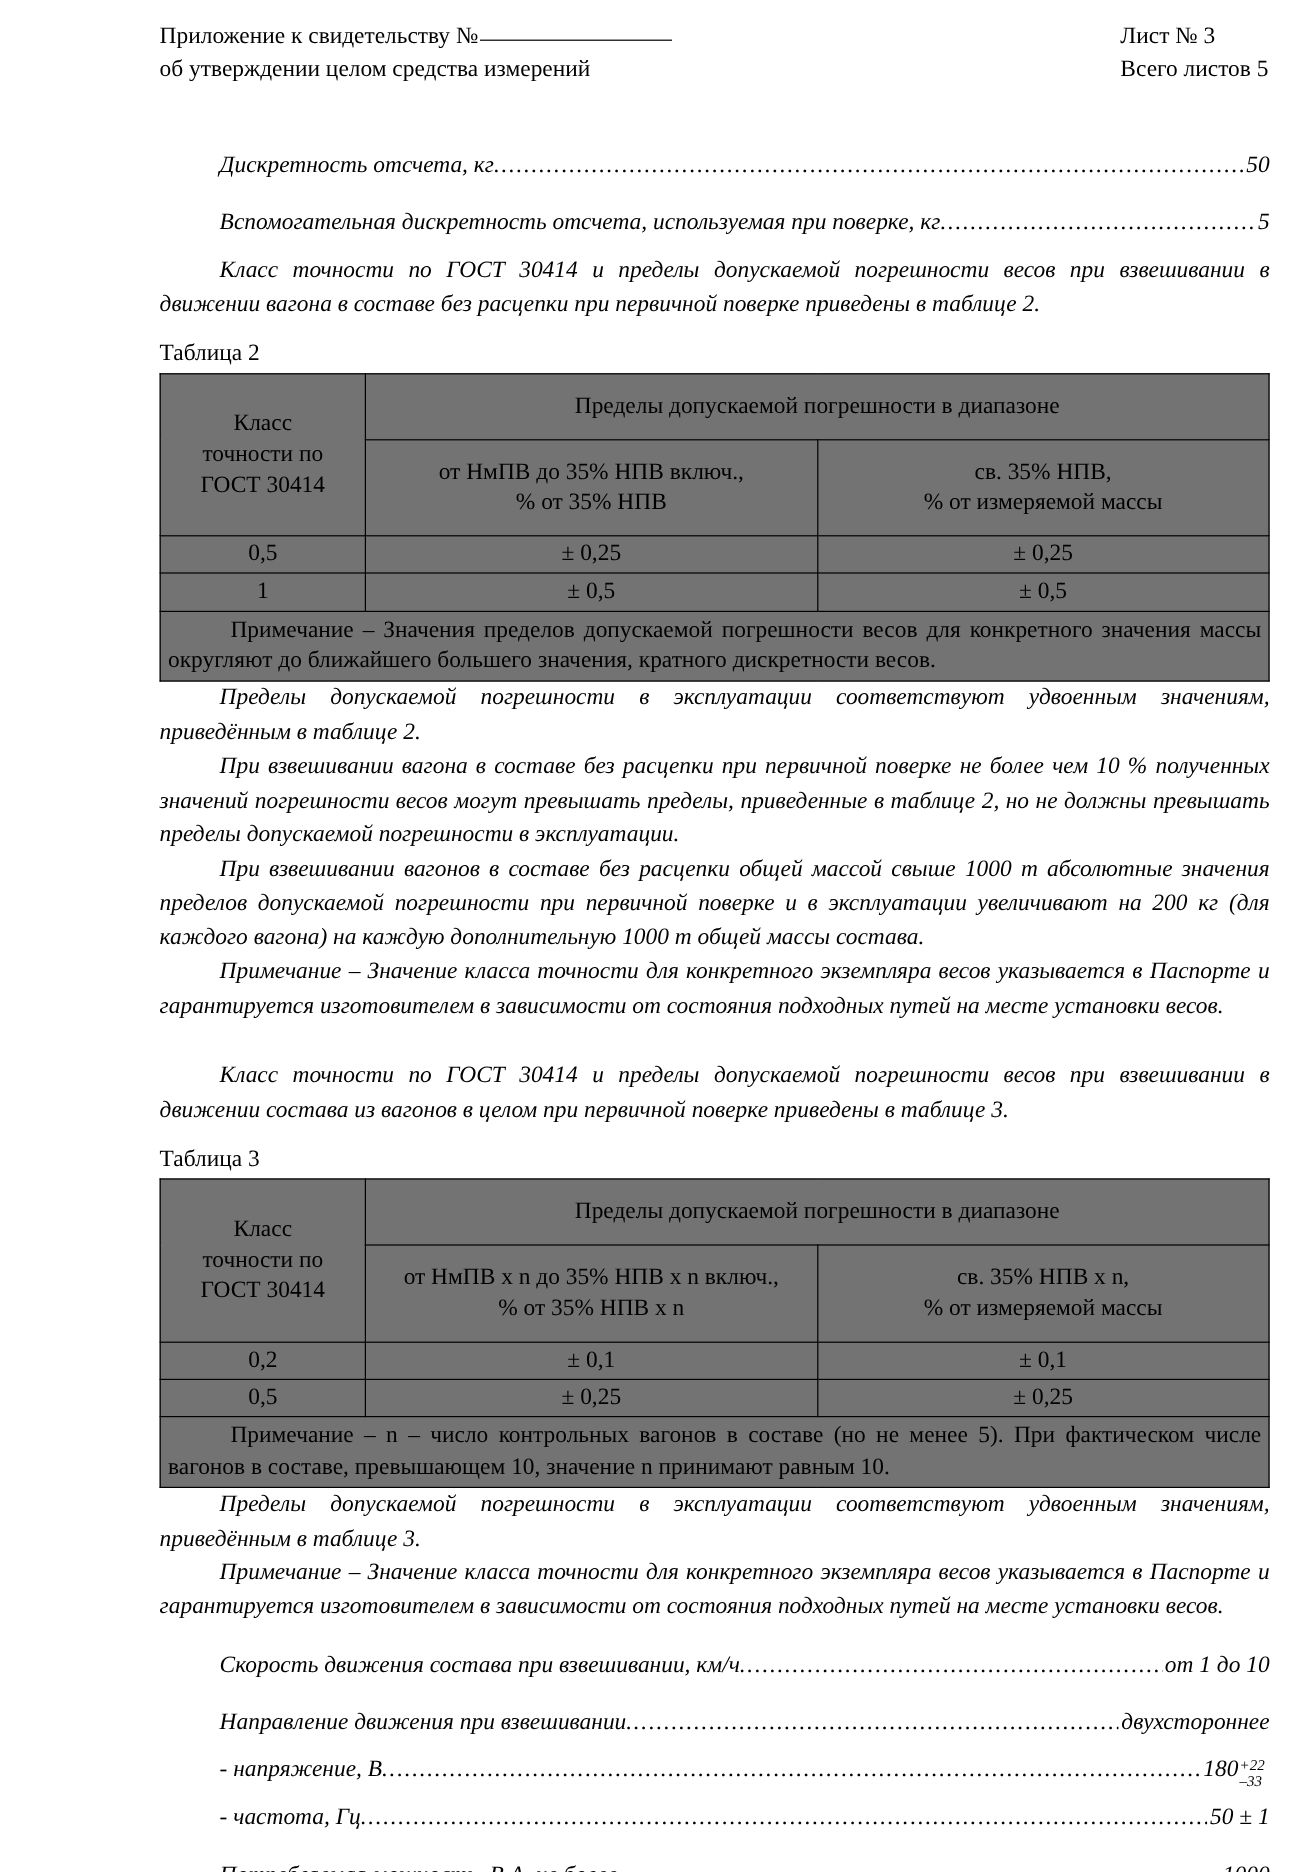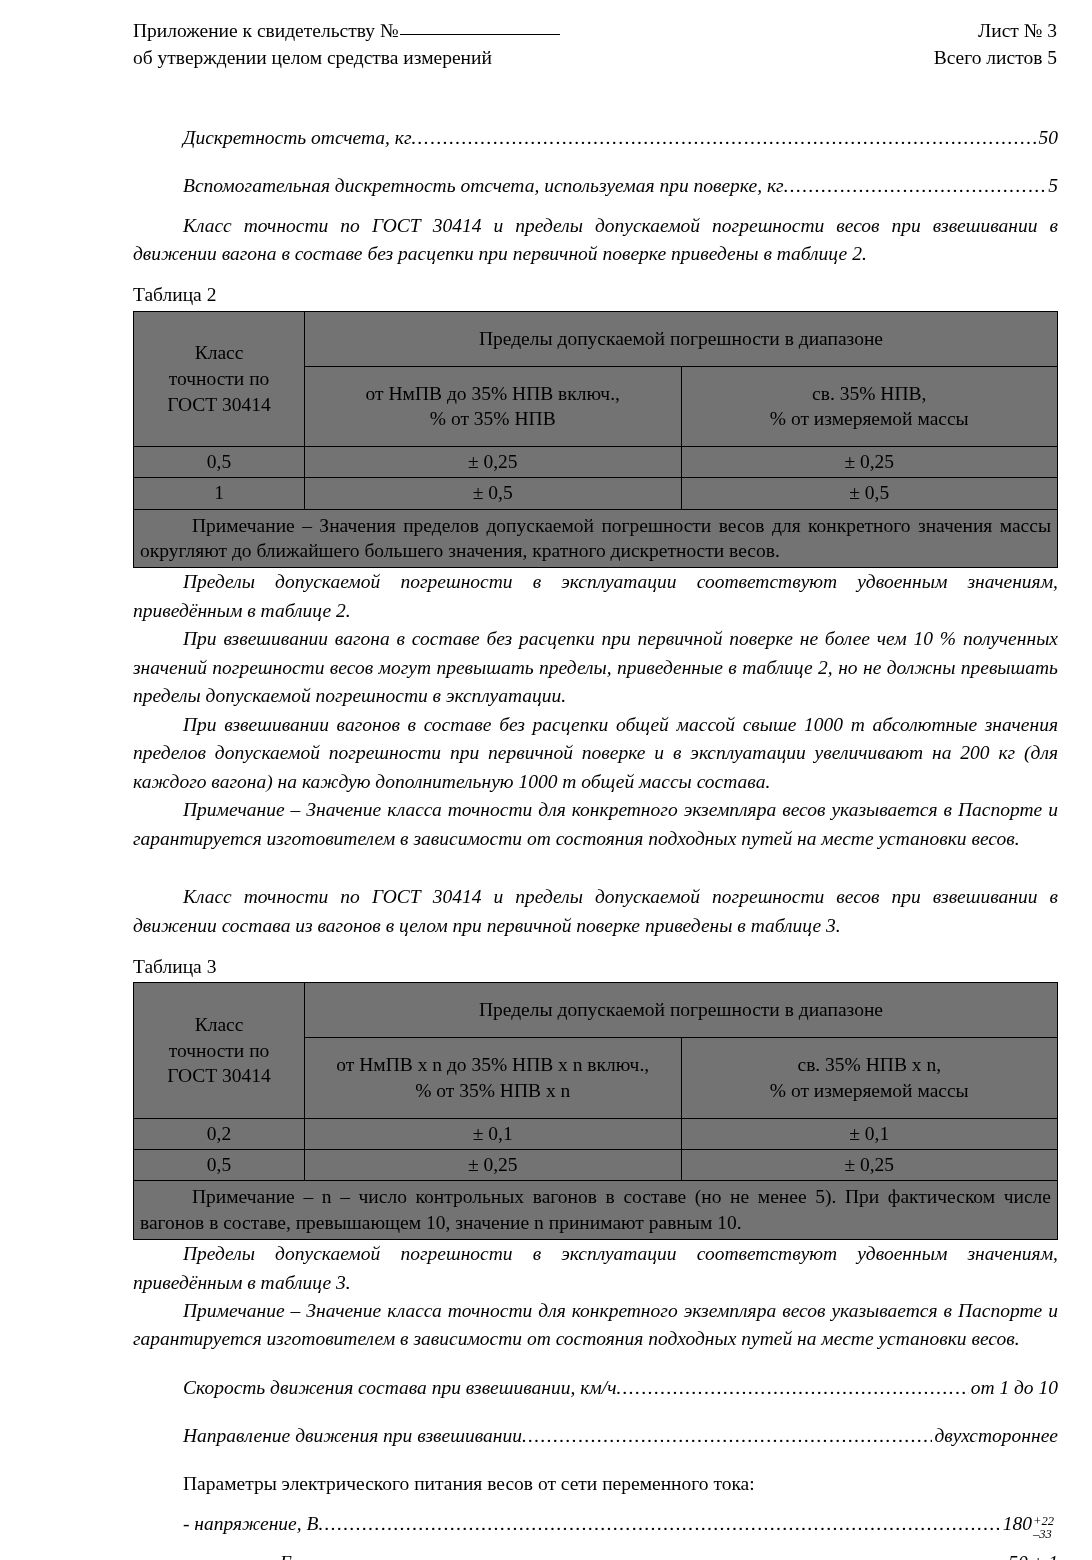--- a/index.html
+++ b/index.html
@@ -30,21 +30,21 @@
     top: 18px;
     left: 133px;
     right: 35px;
     display: flex;
     justify-content: space-between;
     align-items: flex-start;
     font-size: 19.5px;
     line-height: 1.38;
   }
   .doc-header-left { text-align: left; }
-  .doc-header-right { text-align: right; white-space: nowrap; }
+  .doc-header-right { white-space: nowrap; }
   .hdr-line1 { white-space: nowrap; }
   .blank-rule {
     display: inline-block;
     width: 160px;
     border-bottom: 1.6px solid #000;
     vertical-align: 2px;
     margin-left: 1px;
   }
 
   
@@ -288,21 +288,20 @@
       <span class="spec-dots">................................................................................................................................................................</span>
       <span class="spec-value">от 1 до 10</span>
     </div>
 
     <div class="spec-line">
       <span class="spec-label">Направление движения при взвешивании </span>
       <span class="spec-dots">................................................................................................................................................................</span>
       <span class="spec-value">двухстороннее</span>
     </div>
 
-    <div class="plain-line">Параметры электрического питания весов от сети переменного тока:</div>
 
     <div class="spec-line tight">
       <span class="spec-label">- напряжение, В</span>
       <span class="spec-dots">................................................................................................................................................................</span>
       <span class="spec-value"><span>180</span><span class="supsub"><span class="sup">+22</span><span class="sub">–33</span></span></span>
     </div>
 
     <div class="spec-line tight">
       <span class="spec-label">- частота, Гц</span>
       <span class="spec-dots">................................................................................................................................................................</span>

